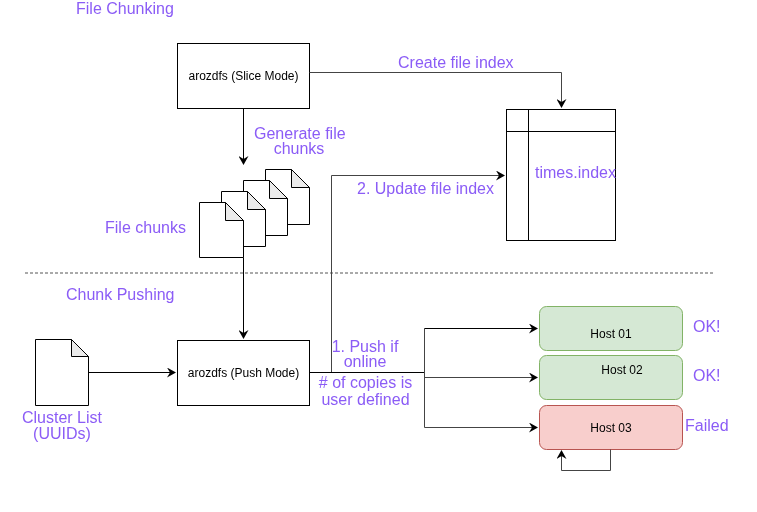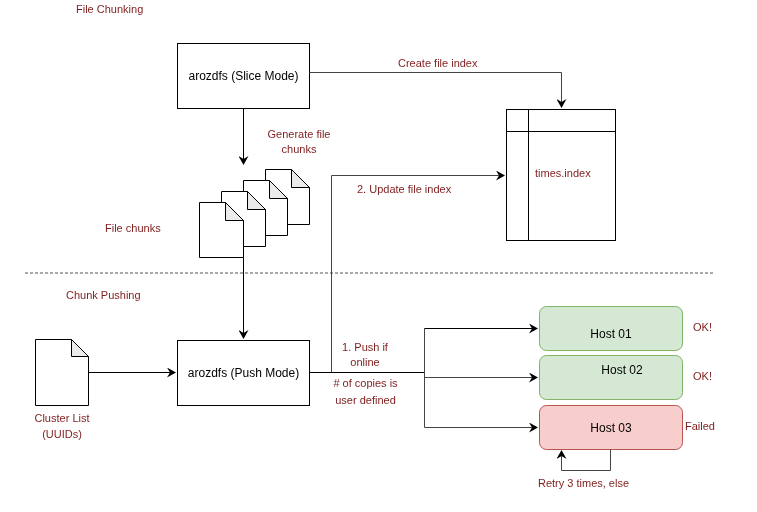--- a/index.html
+++ b/index.html
@@ -1,19 +1,19 @@
 <!DOCTYPE html>
 <html><head>
 <meta charset="utf-8">
 <style>
   html, body { margin: 0; padding: 0; background: #ffffff; }
   body { width: 757px; height: 512px; position: relative; overflow: hidden;
          font-family: "Liberation Sans", sans-serif; font-size: 12px; color: #000; }
   svg { position: absolute; left: 0; top: 0; }
-  .lbl { position: absolute; font-size: 11px; line-height: 14px; color: #7f1d1d; white-space: nowrap; }
+  .lbl { position: absolute; font-size: 16px; line-height: 14px; color: #8b5cf6; white-space: nowrap; }
   .ctr { text-align: center; }
   .node { position: absolute; box-sizing: border-box; display: flex; align-items: center;
           justify-content: center; font-size: 12px; }
 </style>
 </head>
 <body>
 
 <svg width="757" height="512" viewBox="0 0 757 512">
   <defs>
     <marker id="arr" markerWidth="10" markerHeight="10" refX="8" refY="5" orient="auto" markerUnits="userSpaceOnUse">
@@ -116,14 +116,13 @@
 <div id="hosts-html">
     <div class="node" style="left: 539px; top: 306px; width: 144px; height: 56px;">Host 01</div>
     <div class="lbl" style="left: 693px; top: 320px;">OK!</div>
     <div class="node" style="left: 550px; top: 355px; width: 144px; height: 29px;">Host 02</div>
     <div class="lbl" style="left: 693px; top: 369px;">OK!</div>
     <div class="node" style="left: 539px; top: 405px; width: 144px; height: 45px;">Host 03</div>
     <div class="lbl" style="left: 685px; top: 419px;">Failed</div>
   </div>
 
 <div class="lbl ctr" style="left:516px; top:476px; width:135px;">
-  <div>Retry 3 times, else</div>
 </div>
 
 </body></html>

